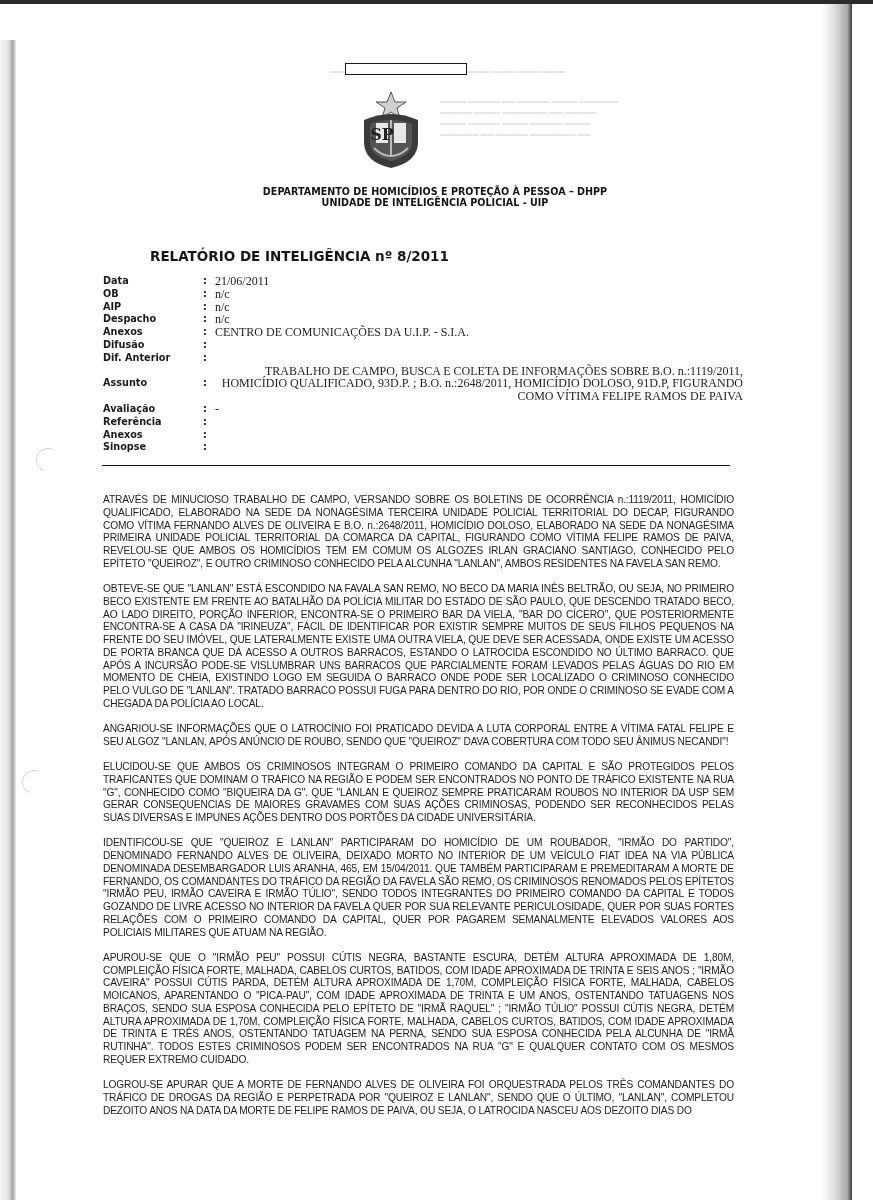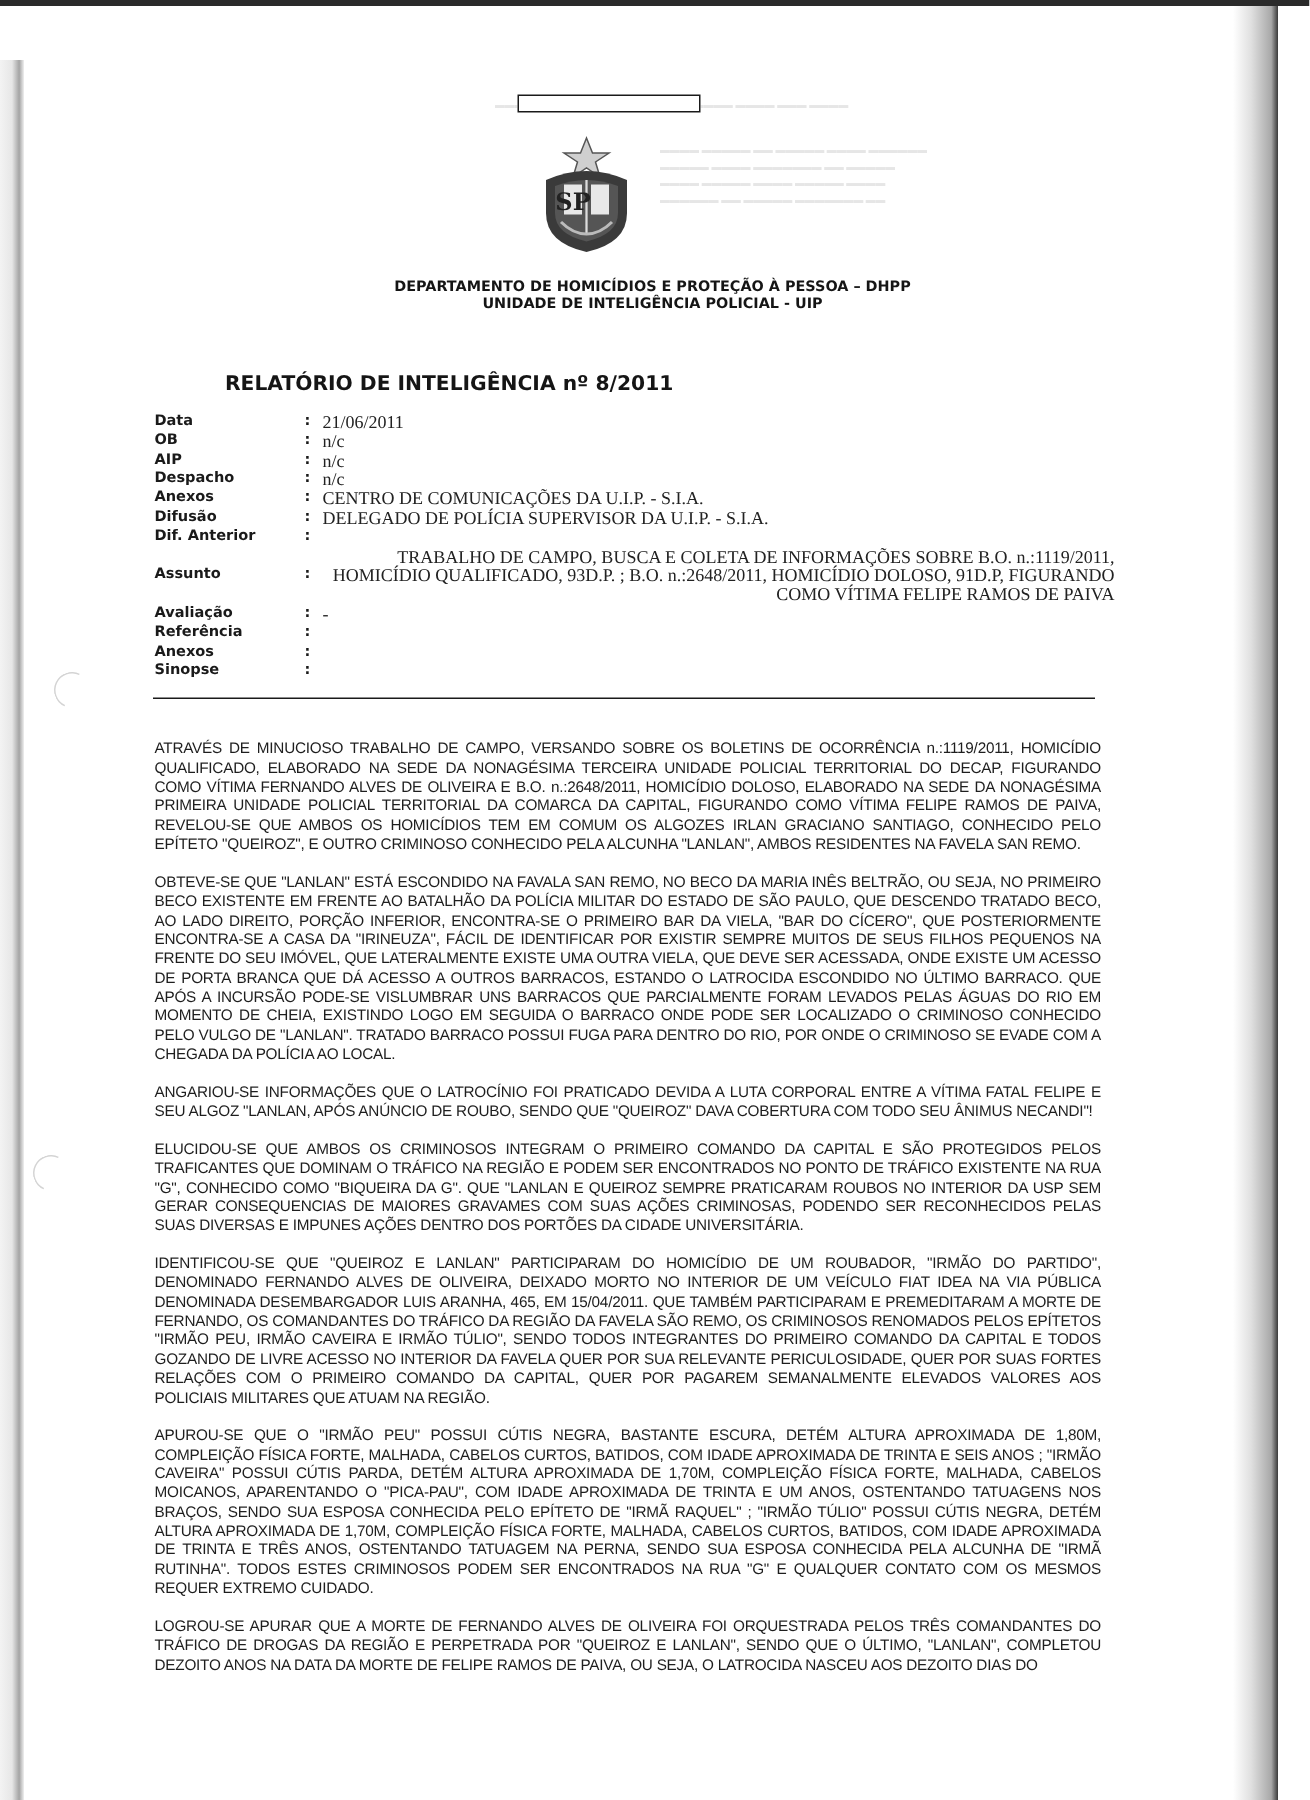--- a/index.html
+++ b/index.html
@@ -200,21 +200,20 @@
     <span class="meta-value">n/c</span>
   </div>
   <div class="meta-row">
     <span class="meta-label">Anexos</span>
     <span class="meta-colon">:</span>
     <span class="meta-value">CENTRO DE COMUNICAÇÕES DA U.I.P. - S.I.A.</span>
   </div>
   <div class="meta-row">
     <span class="meta-label">Difusão</span>
     <span class="meta-colon">:</span>
-    <span class="meta-value">DELEGADO DE POLÍCIA SUPERVISOR DA U.I.P. - S.I.A.</span>
   </div>
   <div class="meta-row">
     <span class="meta-label">Dif. Anterior</span>
     <span class="meta-colon">:</span>
     <span class="meta-value"></span>
   </div>
   <div class="meta-row assunto">
     <span class="meta-label">Assunto</span>
     <span class="meta-colon">:</span>
     <span class="meta-value">TRABALHO DE CAMPO, BUSCA E COLETA DE INFORMAÇÕES SOBRE B.O. n.:1119/2011, HOMICÍDIO QUALIFICADO, 93D.P. ; B.O. n.:2648/2011, HOMICÍDIO DOLOSO, 91D.P, FIGURANDO COMO VÍTIMA FELIPE RAMOS DE PAIVA</span>

